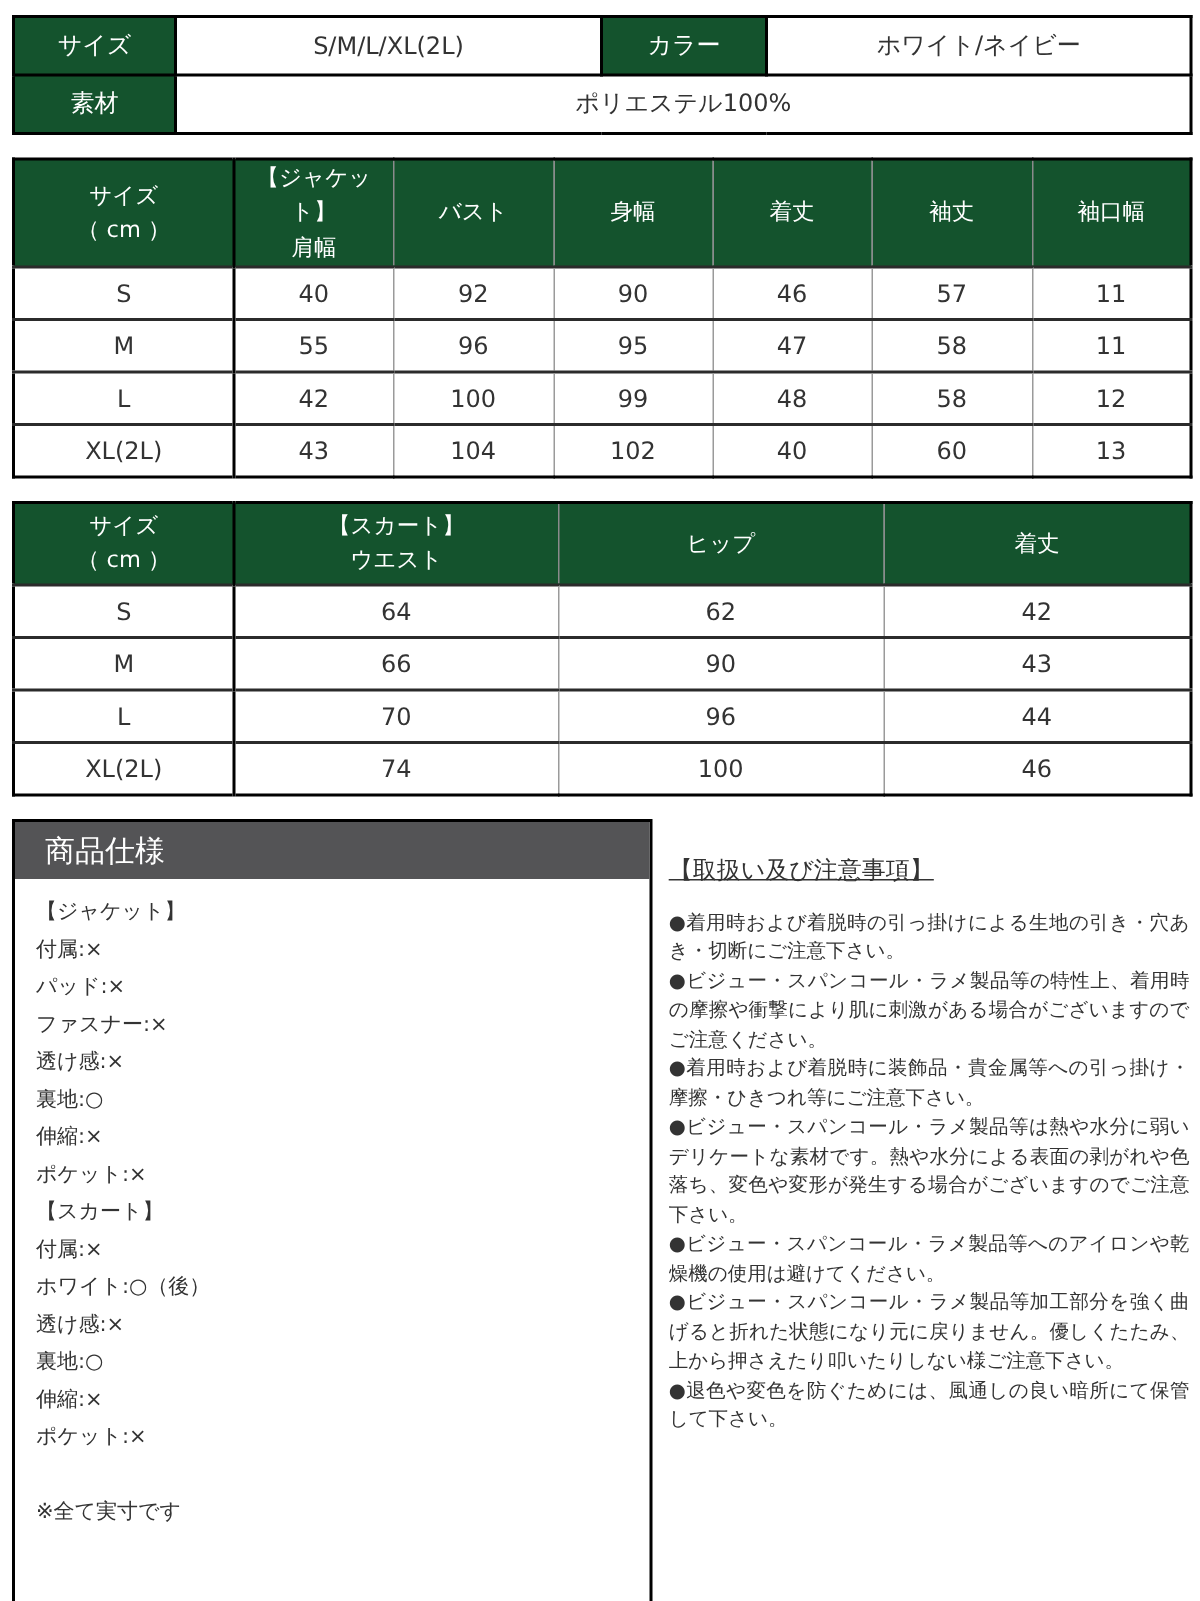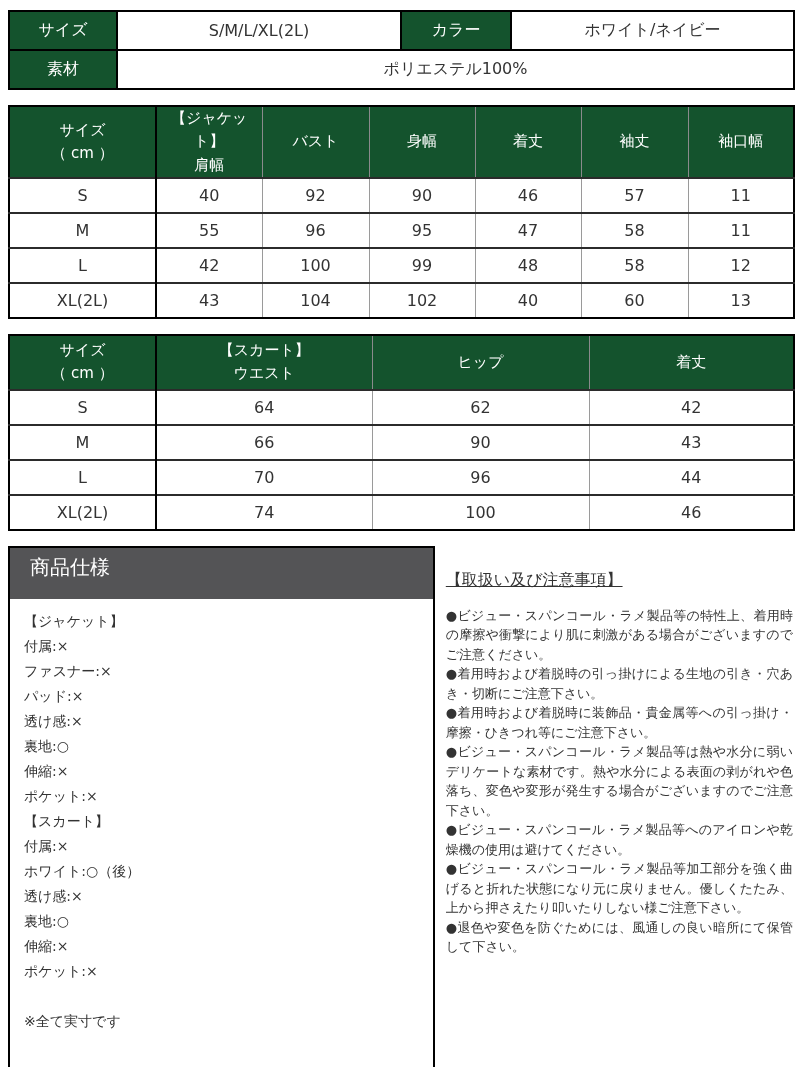--- a/index.html
+++ b/index.html
@@ -28,21 +28,21 @@
   .sizeTbl thead tr > th:nth-child(n+3) { border-left: 1px solid #8a8a8c; }
 
   
   .bottom { display: flex; align-items: flex-start; }
   .spec-box {
     width: 429px; height: 533px; box-sizing: border-box;
     border: 2px solid #000; background: #fff;
   }
   .spec-header {
     background: #545456; color: #fff;
-    font-size: 20px; line-height: 38px; height: 51px;
+    font-size: 20px; line-height: 38px; height: 38px;
     padding-left: 20px;
   }
   .spec-body { padding: 10px 14px; font-size: 14px; }
   .spec-line { line-height: 25px; white-space: pre; }
   .spec-note { margin-top: 25px; line-height: 25px; }
 
   .notes {
     width: 349px; margin-left: 11px; padding-top: 22px;
     font-size: 13px; line-height: 1.5; color: #333;
     box-sizing: border-box;
@@ -179,41 +179,41 @@
       </tr>
     </tbody>
   </table>
 
   <div class="bottom">
     <div class="spec-box">
       <div class="spec-header">商品仕様</div>
       <div class="spec-body">
         <div class="spec-line">【ジャケット】</div>
         <div class="spec-line">付属:×</div>
+        <div class="spec-line">パッド:×</div>
         <div class="spec-line">ファスナー:×</div>
-        <div class="spec-line">パッド:×</div>
         <div class="spec-line">透け感:×</div>
         <div class="spec-line">裏地:○</div>
         <div class="spec-line">伸縮:×</div>
         <div class="spec-line">ポケット:×</div>
         <div class="spec-line">【スカート】</div>
         <div class="spec-line">付属:×</div>
         <div class="spec-line">ホワイト:○（後）</div>
         <div class="spec-line">透け感:×</div>
         <div class="spec-line">裏地:○</div>
         <div class="spec-line">伸縮:×</div>
         <div class="spec-line">ポケット:×</div>
         <div class="spec-note">※全て実寸です</div>
       </div>
     </div>
 
     <div class="notes">
       <div class="notes-title">【取扱い及び注意事項】</div>
+      <p>●着用時および着脱時の引っ掛けによる生地の引き・穴あき・切断にご注意下さい。</p>
       <p>●ビジュー・スパンコール・ラメ製品等の特性上、着用時の摩擦や衝撃により肌に刺激がある場合がございますのでご注意ください。</p>
-      <p>●着用時および着脱時の引っ掛けによる生地の引き・穴あき・切断にご注意下さい。</p>
       <p>●着用時および着脱時に装飾品・貴金属等への引っ掛け・摩擦・ひきつれ等にご注意下さい。</p>
       <p>●ビジュー・スパンコール・ラメ製品等は熱や水分に弱いデリケートな素材です。熱や水分による表面の剥がれや色落ち、変色や変形が発生する場合がございますのでご注意下さい。</p>
       <p>●ビジュー・スパンコール・ラメ製品等へのアイロンや乾燥機の使用は避けてください。</p>
       <p>●ビジュー・スパンコール・ラメ製品等加工部分を強く曲げると折れた状態になり元に戻りません。優しくたたみ、上から押さえたり叩いたりしない様ご注意下さい。</p>
       <p>●退色や変色を防ぐためには、風通しの良い暗所にて保管して下さい。</p>
     </div>
   </div>
 
 </div>
 

